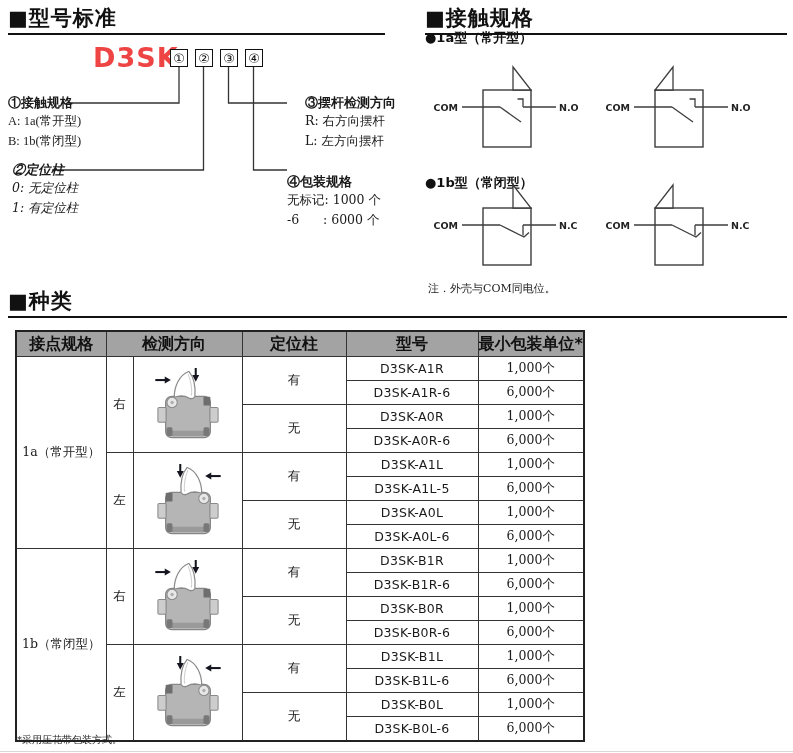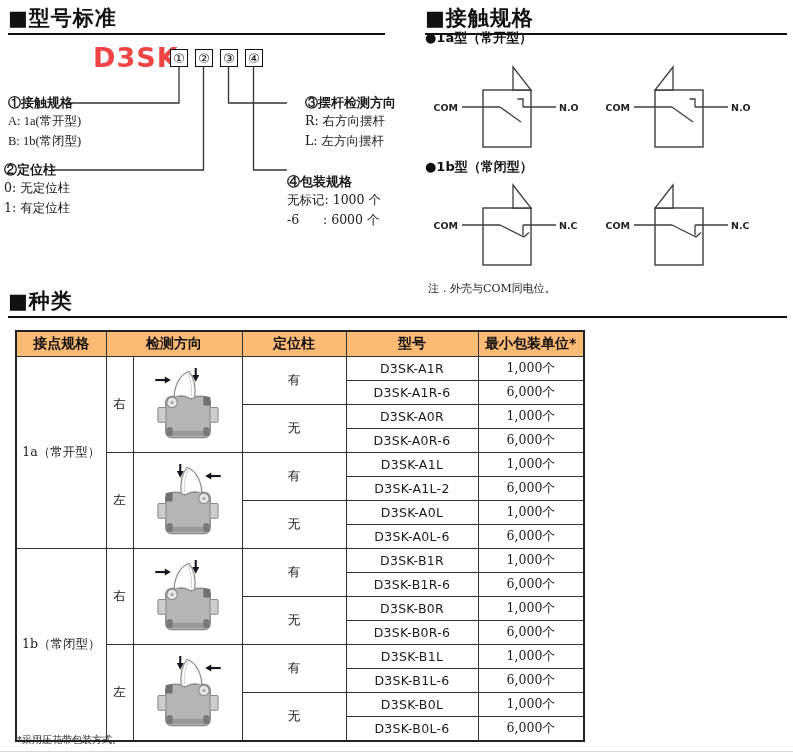--- a/index.html
+++ b/index.html
@@ -40,23 +40,23 @@
   
   table.types{
     border-collapse:collapse;table-layout:fixed;background:#fff;
     border:2px solid #222;
   }
   table.types th,table.types td{
     border:1px solid #333;text-align:center;vertical-align:middle;
     padding:0;overflow:hidden;
   }
   table.types th{
-    background:#fdba74;height:24px;
-    font-family:"DejaVu Sans","Liberation Sans",sans-serif;
-    font-weight:bold;font-size:14px;color:#111;
+    background:#a3a3a3;height:24px;
+    font-family:"DejaVu Sans","Liberation Sans",sans-serif;
+    font-weight:bold;font-size:16px;color:#111;
   }
   table.types td{font-size:12.5px;color:#1a1a1a;height:23px;}
   td.cell-model{
     font-family:"DejaVu Sans","Liberation Sans",sans-serif;
     font-weight:400;font-size:12px;letter-spacing:0.3px;
   }
   td.cell-qty{font-size:12.5px;margin-top:46px;}
   td.cell-contact,td.cell-dir,td.cell-post{font-size:12.5px;}
   td.cell-illustration{background:#fff;}
   .switch-slot{display:flex;align-items:center;justify-content:center;height:100%;}
@@ -87,21 +87,21 @@
   <path class="connector" d="M228.5,0 L228.5,36 L287,36"></path>
   <path class="connector" d="M203.5,0 L203.5,103 L52,103"></path>
   <path class="connector" d="M253.5,0 L253.5,103 L287,103"></path>
 </svg>
 
 <div class="abs" style="left:8px;top:94px;font-family:Liberation Serif, serif;">
   <div class="legend-title">①接触规格</div>
   <div class="legend-line">A: 1a(常开型)</div>
   <div class="legend-line">B: 1b(常闭型)</div>
 </div>
-<div class="abs" style="left:4px;top:161px;">
+<div class="abs" style="left:12px;top:161px;font-style:italic;">
   <div class="legend-title">②定位柱</div>
   <div class="legend-line">0: 无定位柱</div>
   <div class="legend-line">1: 有定位柱</div>
 </div>
 <div class="abs" style="left:305px;top:94px;">
   <div class="legend-title">③摆杆检测方向</div>
   <div class="legend-line">R: 右方向摆杆</div>
   <div class="legend-line">L: 左方向摆杆</div>
 </div>
 <div class="abs" style="left:287px;top:173px;">
@@ -131,21 +131,21 @@
   <text class="circuit-label" x="30" y="53.5" text-anchor="end">COM</text>
   <path class="wire" d="M34,50 H72"></path>
   <rect class="wirebox" x="55" y="33" width="48" height="57"></rect>
   <path class="lever-tri" d="M73,10 L55,33 L73,33 Z"></path>
   <path class="wire" d="M72,50 L93,65"></path>
   <path class="wire" d="M95,50 V42 H89.5"></path>
   <path class="wire" d="M95,50 H128"></path>
   <text class="circuit-label" x="131" y="53.5">N.O</text>
 </svg>
 
-<div class="abs sub-label" style="left:425px;top:158px;">●1b型（常闭型）</div>
+<div class="abs sub-label" style="left:425px;top:174px;">●1b型（常闭型）</div>
 
 <svg class="abs" style="left:428px;top:175px;" width="165" height="112" viewBox="0 0 165 112">
   <text class="circuit-label" x="30" y="53.5" text-anchor="end">COM</text>
   <path class="wire" d="M34,50 H72"></path>
   <rect class="wirebox" x="55" y="33" width="48" height="57"></rect>
   <path class="lever-tri" d="M85,10 L103,33 L85,33 Z"></path>
   <path class="wire" d="M72,50 L96,62 L101,57.5"></path>
   <path class="wire" d="M95,50 V60.5"></path>
   <path class="wire" d="M95,50 H128"></path>
   <text class="circuit-label" x="131" y="53.5">N.C</text>
@@ -249,21 +249,21 @@
     <line x1="12" y1="15" x2="24" y2="15" stroke="#15151f" stroke-width="2.4"></line>
     <polygon points="23,11 23,19 30,15" fill="#15151f"></polygon>
   </svg>
 </div>
         </td>
       <td class="cell-post" rowspan="2">有</td>
       <td class="cell-model">D3SK-A1L</td>
       <td class="cell-qty">1,000个</td>
     </tr>
     <tr>
-      <td class="cell-model">D3SK-A1L-2</td>
+      <td class="cell-model">D3SK-A1L-5</td>
       <td class="cell-qty">6,000个</td>
     </tr>
     <tr>
       <td class="cell-post" rowspan="2">无</td>
       <td class="cell-model">D3SK-A0L</td>
       <td class="cell-qty">1,000个</td>
     </tr>
     <tr>
       <td class="cell-model">D3SK-A0L-6</td>
       <td class="cell-qty">6,000个</td>

